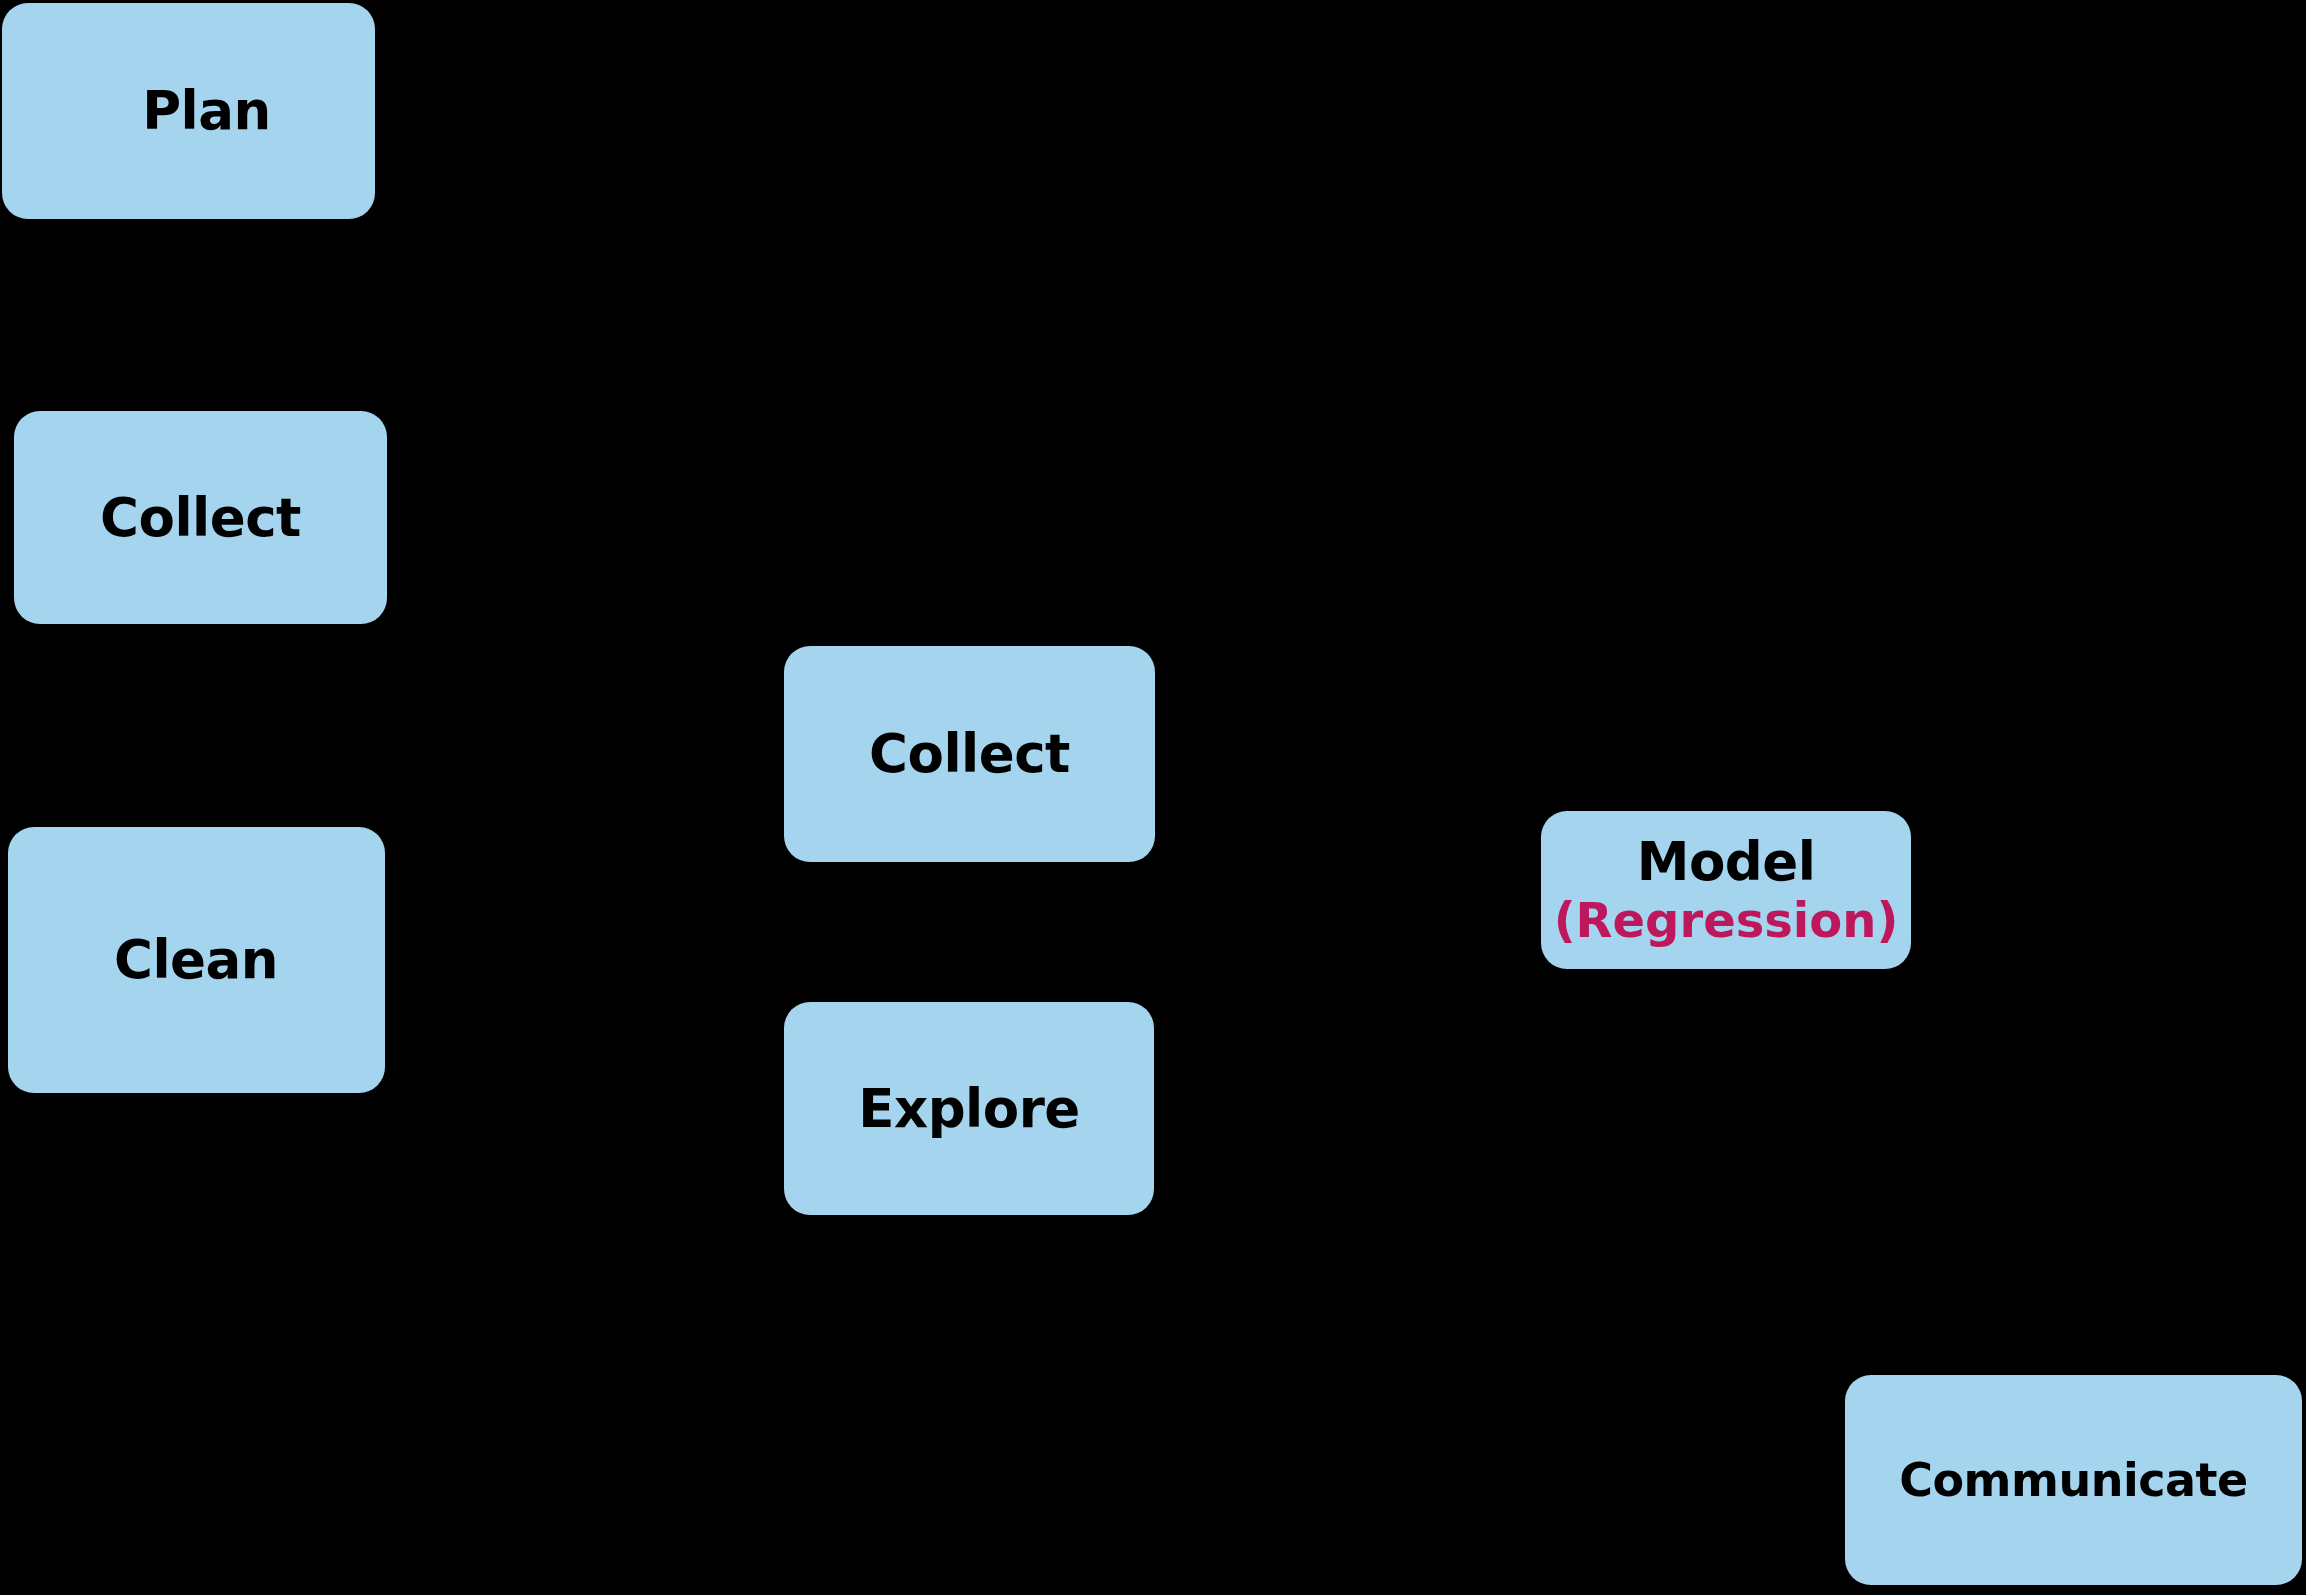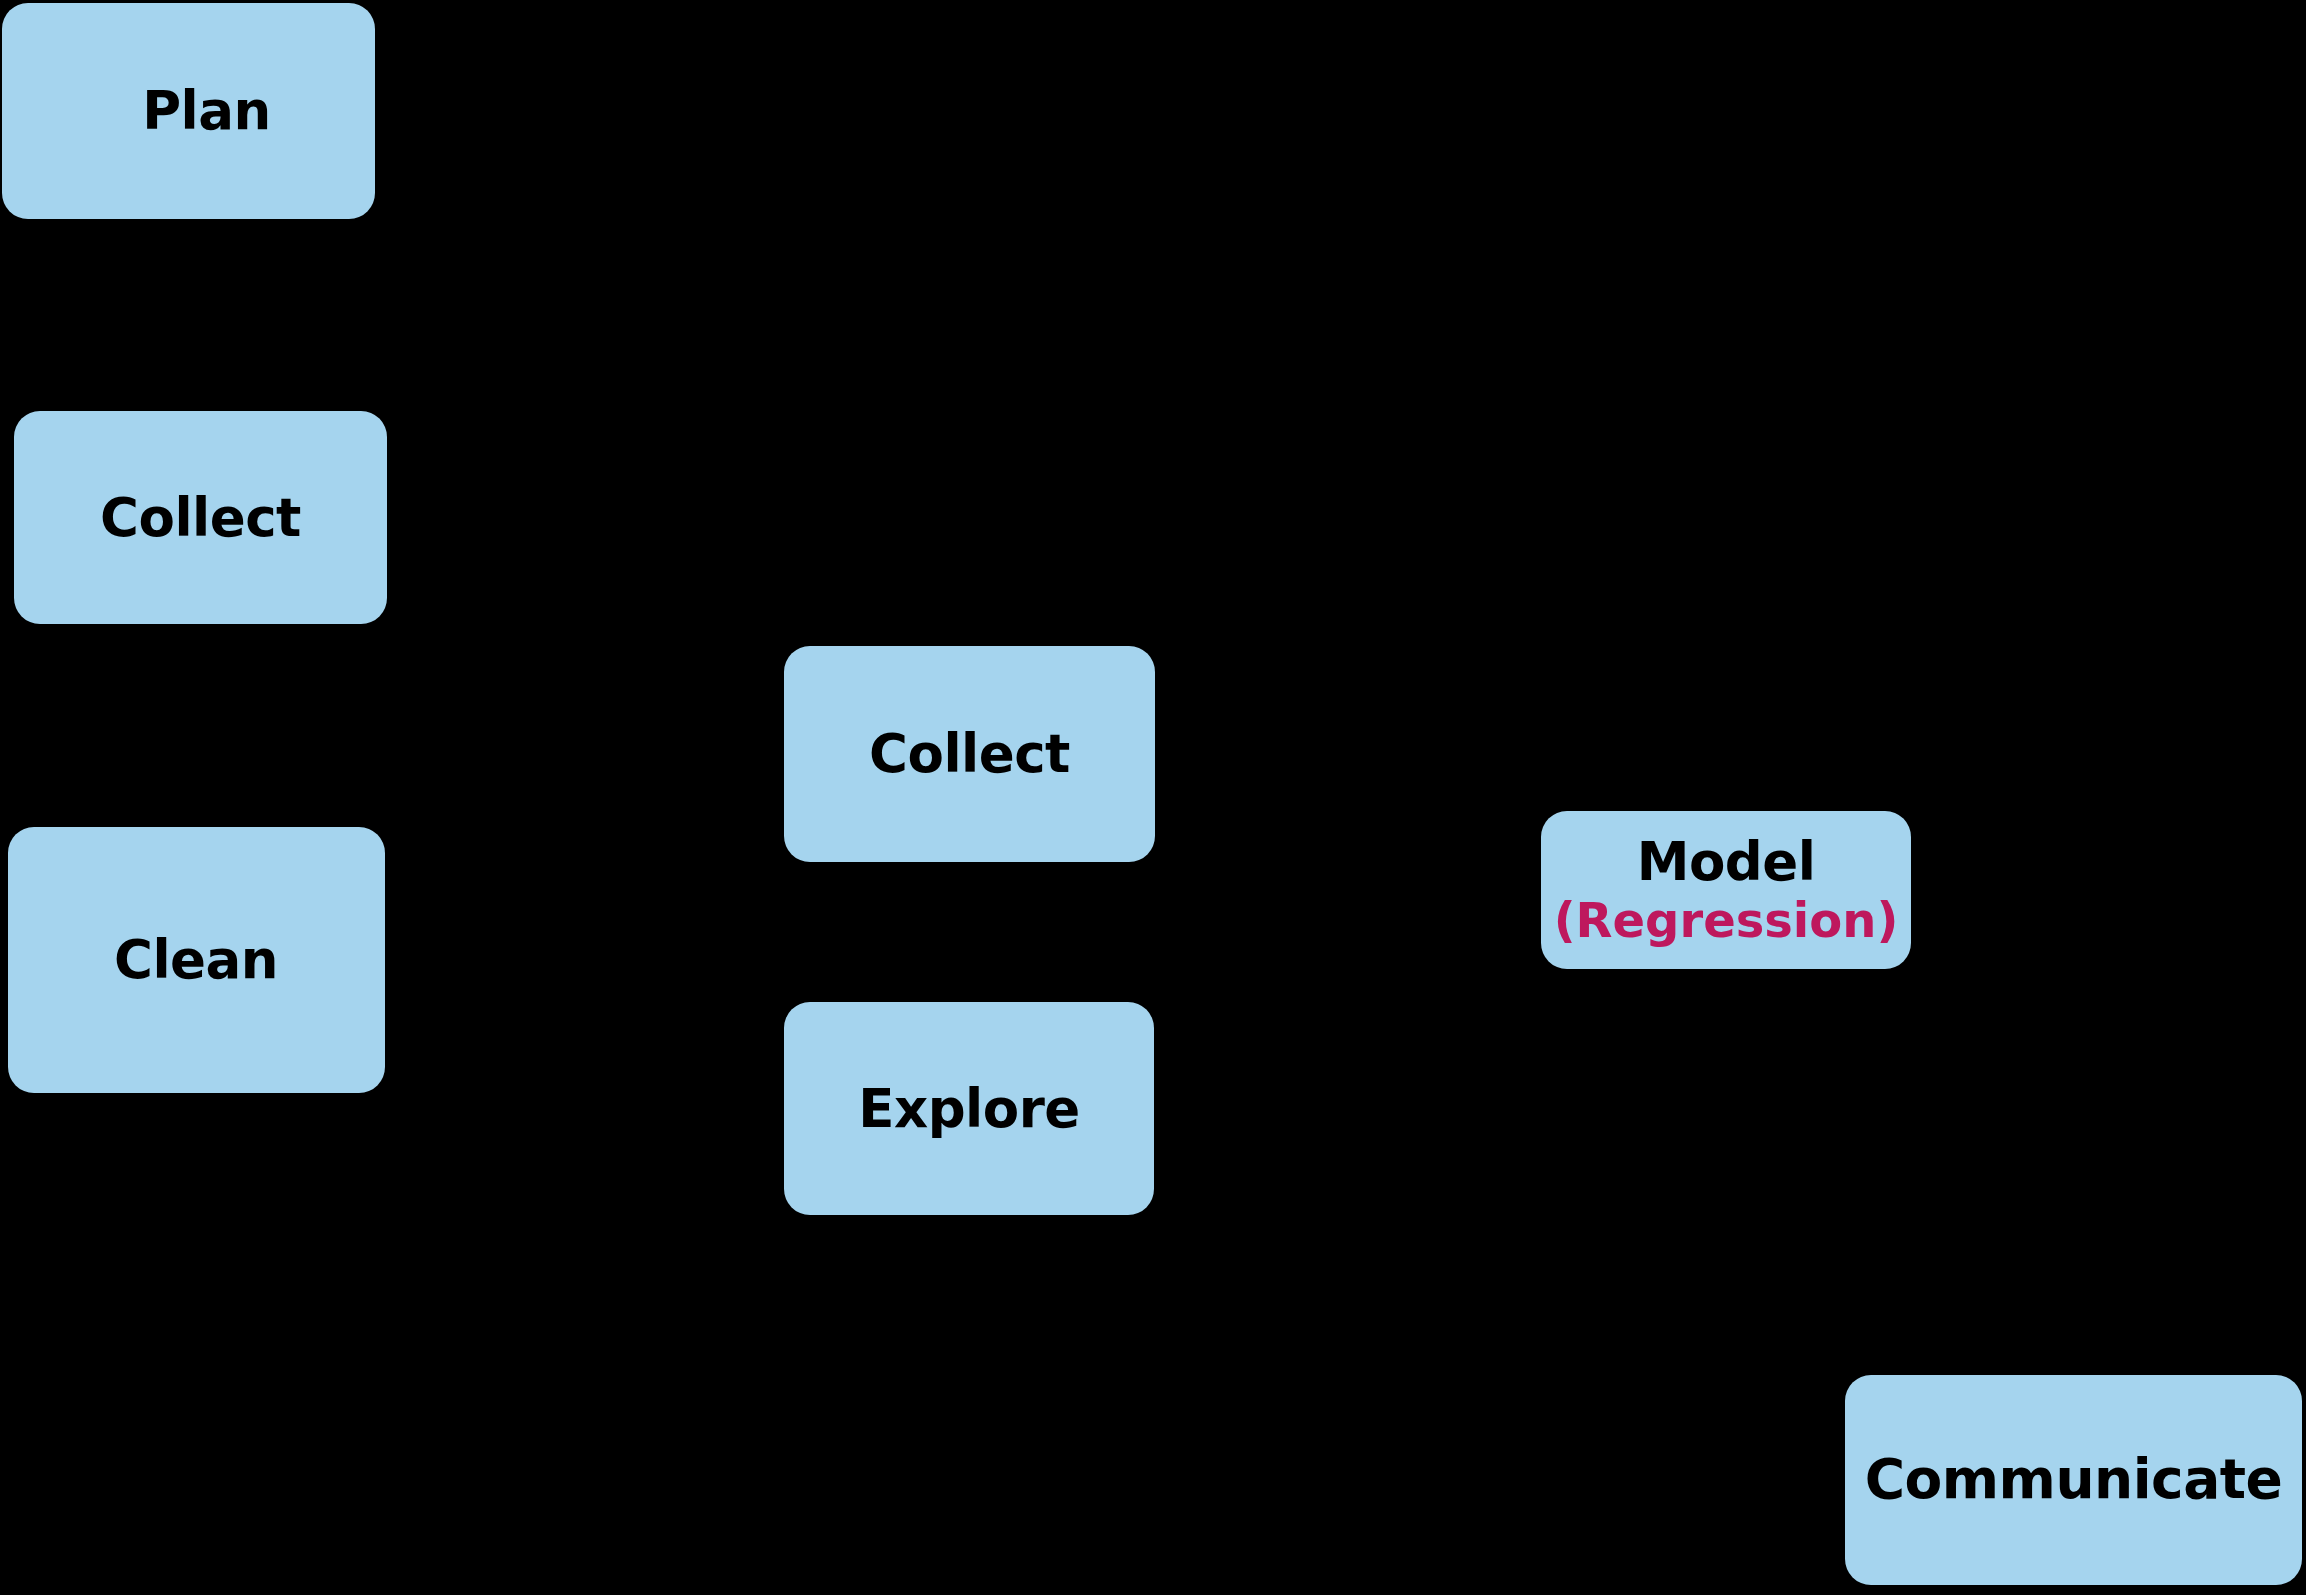--- a/index.html
+++ b/index.html
@@ -44,21 +44,21 @@
 
   
   #node-plan        { left: 1.9px;    top: 2.8px;    width: 373px; height: 216px; padding-left: 36px; }
   #node-collect     { left: 14px;    top: 411px;  width: 373px; height: 213px; }
   #node-clean       { left: 7.5px;    top: 827px;  width: 377px; height: 266px; }
   #node-wrangle     { left: 784px;  top: 646px;  width: 371px; height: 216px; }
   #node-explore     { left: 784px;  top: 1002px; width: 370px; height: 213px; }
   #node-model       { left: 1541px; top: 811px;  width: 370px; height: 158px; }
   #node-communicate { left: 1845px; top: 1375px; width: 457px; height: 210px; }
 
-  #node-communicate .node-title { font-size: 55px; }
+  #node-communicate .node-title { font-size: 46px; }
 </style>
 </head>
 <body>
 
 <div id="canvas">
 
   <div class="node" id="node-plan">
     <div class="node-title">Plan</div>
   </div>
 

